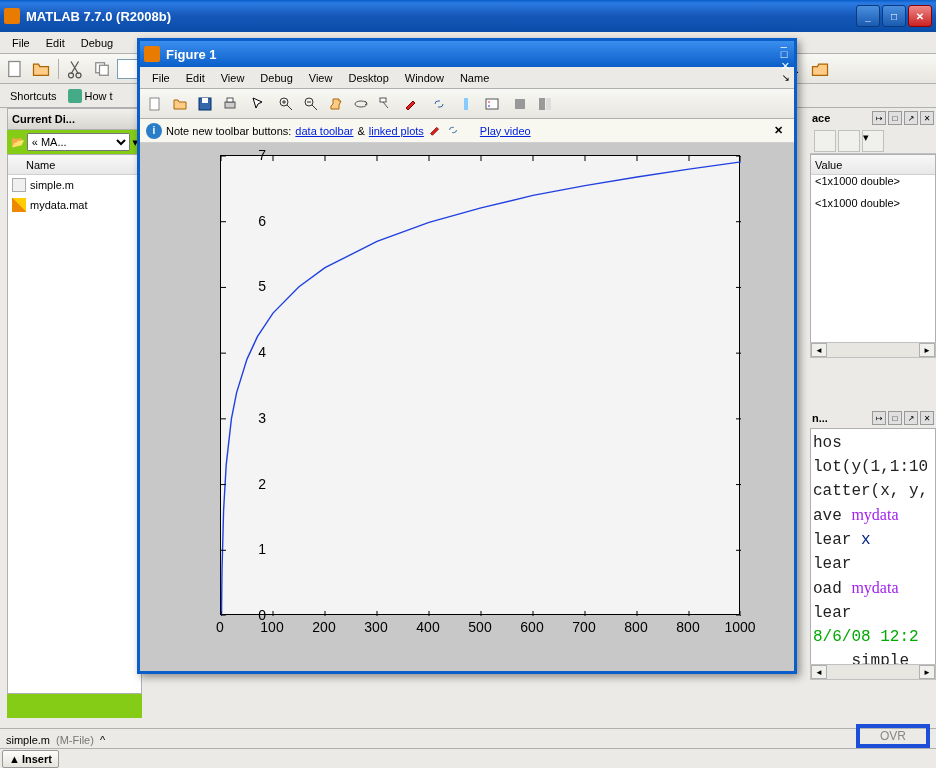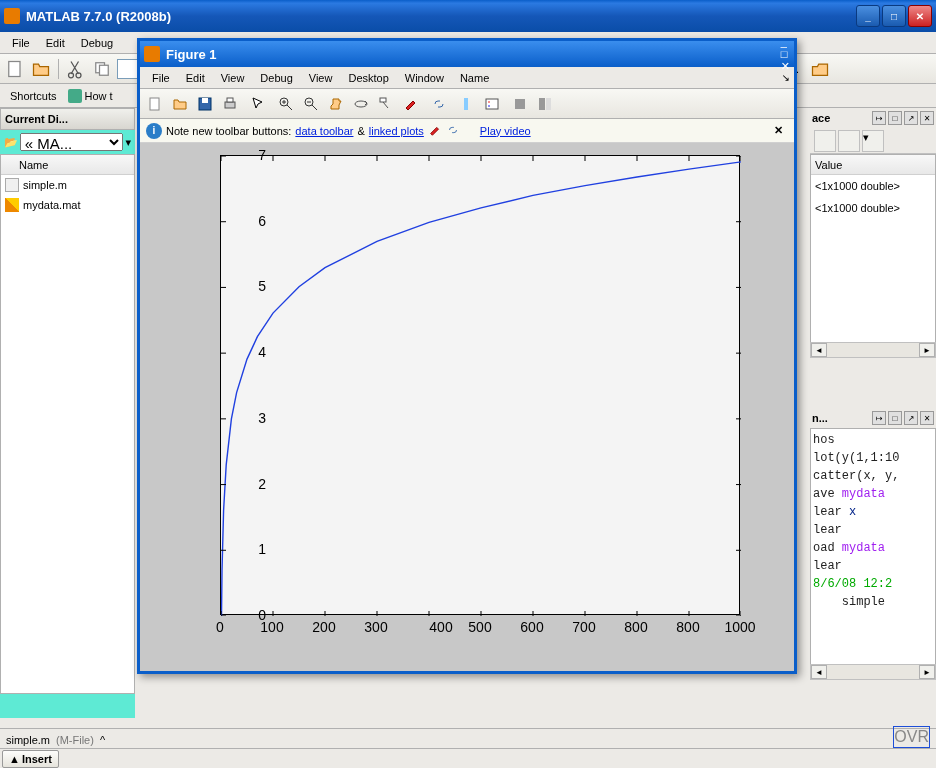--- a/index.html
+++ b/index.html
@@ -21,43 +21,43 @@
     .toolbar .tb-btn { width: 22px; height: 22px; border: 1px solid transparent; display: flex; align-items: center; justify-content: center; cursor: pointer; }
     .toolbar .sep { width: 1px; height: 20px; background: #b0b0b0; margin: 0 2px; }
     .toolbar .dd-combo { flex: 1; height: 20px; background: white; border: 1px solid #7a9db9; max-width: 640px; }
     
     .shortcuts-bar { height: 24px; background: #eceae6; display: flex; align-items: center; padding: 0 4px; border-bottom: 1px solid #b0b0b0; }
     .shortcuts-item { padding: 2px 6px; cursor: pointer; display: flex; align-items: center; gap: 2px; }
     .sc-icon { width: 14px; height: 14px; background: #4a8; border-radius: 2px; }
     
     .content-area { position: absolute; top: 108px; left: 0; width: 936px; height: 628px; }
     
-    .left-panel { position: absolute; left: 0; top: 0; width: 135px; height: 610px; background: #5eead4; }
+    .left-panel { position: absolute; left: 7px; top: 0; width: 135px; height: 610px; background: #84cc16; }
     .panel-header { height: 22px; background: linear-gradient(to bottom, #f0f0ec, #d8d6d0); border: 1px solid #b0b0b0; display: flex; align-items: center; padding: 0 4px; font-weight: bold; }
     .folder-combo { height: 24px; padding: 2px 4px; display: flex; align-items: center; gap: 2px; }
-    .folder-combo select { flex: 1; height: 18px; font-size: 15px; }
+    .folder-combo select { flex: 1; height: 18px; font-size: 11px; }
     .file-list { background: white; border: 1px solid #b0b0b0; height: 540px; }
     .file-list-header { height: 20px; background: linear-gradient(to bottom, #f8f8f8, #e8e8e8); border-bottom: 1px solid #d0d0d0; display: flex; align-items: center; padding: 0 4px; }
     .file-row { height: 20px; display: flex; align-items: center; padding: 0 4px; gap: 4px; }
     .file-icon { width: 14px; height: 14px; }
     .file-icon.m { background: #f0f0f0; border: 1px solid #aaa; }
     .file-icon.mat { background: linear-gradient(45deg, #e80 50%, #fc0 50%); }
     
     .right-panels { position: absolute; right: 0; top: 0; width: 126px; height: 610px; }
     .workspace-panel { height: 300px; background: #eceae6; }
     .workspace-panel .ws-body { background: white; border: 1px solid #b0b0b0; height: 190px; }
     .ws-header-row { height: 20px; background: linear-gradient(to bottom, #f8f8f8, #e8e8e8); border-bottom: 1px solid #d0d0d0; display: flex; align-items: center; padding: 0 4px; }
-    .ws-val-row { height: 22px; display: flex; align-items: center; padding: 0 4px; }
+    .ws-val-row { height: 22px; display: flex; padding: 0 4px; }
     .panel-controls { height: 20px; display: flex; align-items: center; gap: 2px; padding: 0 2px; justify-content: flex-end; }
     .panel-ctrl-btn { width: 14px; height: 14px; background: #e0e0e0; border: 1px solid #999; cursor: pointer; font-size: 8px; display: flex; align-items: center; justify-content: center; }
     
     .cmdhist-panel { height: 290px; }
-    .cmdhist-body { background: white; border: 1px solid #b0b0b0; height: 238px; overflow: hidden; padding: 2px; font-family: 'Courier New', monospace; font-size: 12px; line-height: 1.5; }
+    .cmdhist-body { background: white; border: 1px solid #b0b0b0; height: 238px; overflow: hidden; padding: 2px; font-family: 'Courier New', monospace; font-size: 16px; line-height: 1.5; }
     .cmd-line { white-space: nowrap; color: #222; }
-    .cmd-line .kw { color: #a020f0; }
+    .cmd-line .kw { color: #a020f0; font-family: Liberation Serif, serif; }
     .cmd-line .var { color: #028; }
     .cmd-line .date { color: #0a0; }
     
     .status-bar { position: absolute; bottom: 18px; left: 0; width: 936px; height: 22px; background: #eceae6; border-top: 1px solid #b0b0b0; display: flex; align-items: center; padding: 0 6px; gap: 6px; }
     .start-bar { position: absolute; bottom: 0; left: 0; width: 936px; height: 20px; background: #eceae6; border-top: 1px solid #b0b0b0; display: flex; align-items: center; padding: 0 2px; }
     .start-btn { height: 18px; padding: 0 6px; background: linear-gradient(to bottom, #fdfdfb, #e6e4dc); border: 1px solid #999; border-radius: 2px; display: flex; align-items: center; gap: 2px; cursor: pointer; font-weight: bold; }
     
     
     .figure-window { position: absolute; left: 137px; top: 38px; width: 660px; height: 636px; background: #eceae6; border: 3px solid #0a5ec9; box-shadow: 3px 3px 8px rgba(0,0,0,0.4); }
     .figure-titlebar { height: 26px; background: linear-gradient(to bottom, #3a8eee, #0a5ec9); display: flex; align-items: center; padding: 0 4px; color: white; }
@@ -74,21 +74,21 @@
     .fig-infobar .inf-close { margin-left: auto; width: 14px; height: 14px; cursor: pointer; font-weight: bold; }
     
     .plot-area { position: absolute; left: 0; top: 102px; right: 0; bottom: 0; background: #c8c8c8; }
     .axes { position: absolute; left: 80px; top: 12px; width: 520px; height: 460px; background: #f4f4f4; border: 1px solid #000; }
     .tick-label-y { position: absolute; right: 528px; width: 40px; text-align: right; font-size: 14px; }
     .tick-label-x { position: absolute; top: 476px; font-size: 14px; transform: translateX(-50%); }
     .scroll-stub-h { position: absolute; bottom: 2px; height: 16px; background: #e8e6e0; border: 1px solid #c0c0c0; display: flex; }
     .scroll-stub-h::before, .scroll-stub-h::after { content: "◄"; font-size: 8px; display: flex; align-items: center; justify-content: center; width: 14px; background: #f0f0ec; border: 1px solid #b0b0b0; }
     .scroll-stub-h::after { content: "►"; margin-left: auto; }
     
-    .ovr-ind { position: absolute; right: 6px; bottom: 20px; padding: 1px 0; border: 1px solid #1d4ed8; font-size: 16px; color: #888; }
+    .ovr-ind { position: absolute; right: 6px; bottom: 20px; padding: 1px 20px; border: 4px solid #1d4ed8; font-size: 12px; color: #888; }
     .expand-arrow { width: 12px; cursor: pointer; }
     
     .ws-toolbar { height: 26px; display: flex; align-items: center; gap: 2px; padding: 0 4px; border-bottom: 1px solid #c0c0c0; }
     .ws-tb-btn { width: 22px; height: 22px; border: 1px solid #c0c0c0; background: #f0f0ec; cursor: pointer; }
   </style>
 </head>
 <body>
 
 <div class="main-window">
 
@@ -435,21 +435,21 @@
           <div class="tick-label-y" style="top: 201.143px;">4</div>
           <div class="tick-label-y" style="top: 135.429px;">5</div>
           <div class="tick-label-y" style="top: 69.7143px;">6</div>
           <div class="tick-label-y" style="top: 4px;">7</div>
         </div>
       <div id="xtick-container">
           <div class="tick-label-x" style="left: 80px;">0</div>
           <div class="tick-label-x" style="left: 132px;">100</div>
           <div class="tick-label-x" style="left: 184px;">200</div>
           <div class="tick-label-x" style="left: 236px;">300</div>
-          <div class="tick-label-x" style="left: 288px; margin-left: 13px;">400</div>
+          <div class="tick-label-x" style="left: 288px;">400</div>
           <div class="tick-label-x" style="left: 340px;">500</div>
           <div class="tick-label-x" style="left: 392px;">600</div>
           <div class="tick-label-x" style="left: 444px;">700</div>
           <div class="tick-label-x" style="left: 496px;">800</div>
           <div class="tick-label-x" style="left: 548px;">800</div>
           <div class="tick-label-x" style="left: 600px;">1000</div>
         </div>
     </div>
   </div>
 

